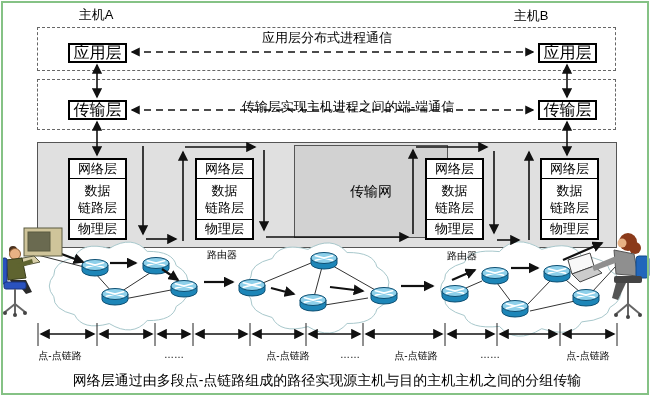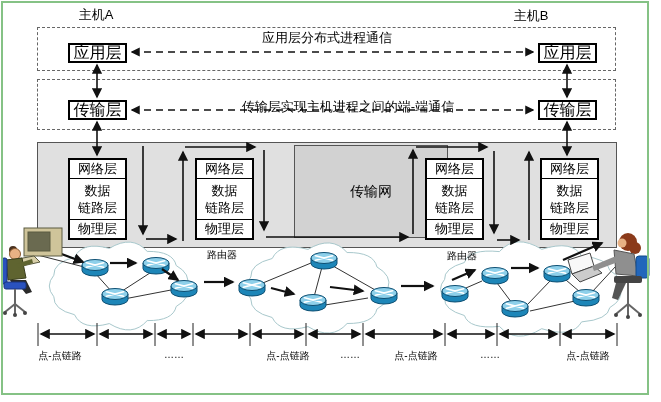--- a/index.html
+++ b/index.html
@@ -248,13 +248,14 @@
   <div class="abs routerlbl" style="left:462px;top:249px;">路由器</div>
 
   <div class="abs linklbl" style="left:60px;">点-点链路</div>
   <div class="abs linklbl" style="left:174px;">……</div>
   <div class="abs linklbl" style="left:288px;">点-点链路</div>
   <div class="abs linklbl" style="left:350px;">……</div>
   <div class="abs linklbl" style="left:416px;">点-点链路</div>
   <div class="abs linklbl" style="left:490px;">……</div>
   <div class="abs linklbl" style="left:588px;">点-点链路</div>
 
+  <div id="caption" class="abs">网络层通过由多段点-点链路组成的路径实现源主机与目的主机主机之间的分组传输</div>
 </div>
 
 </body></html>

